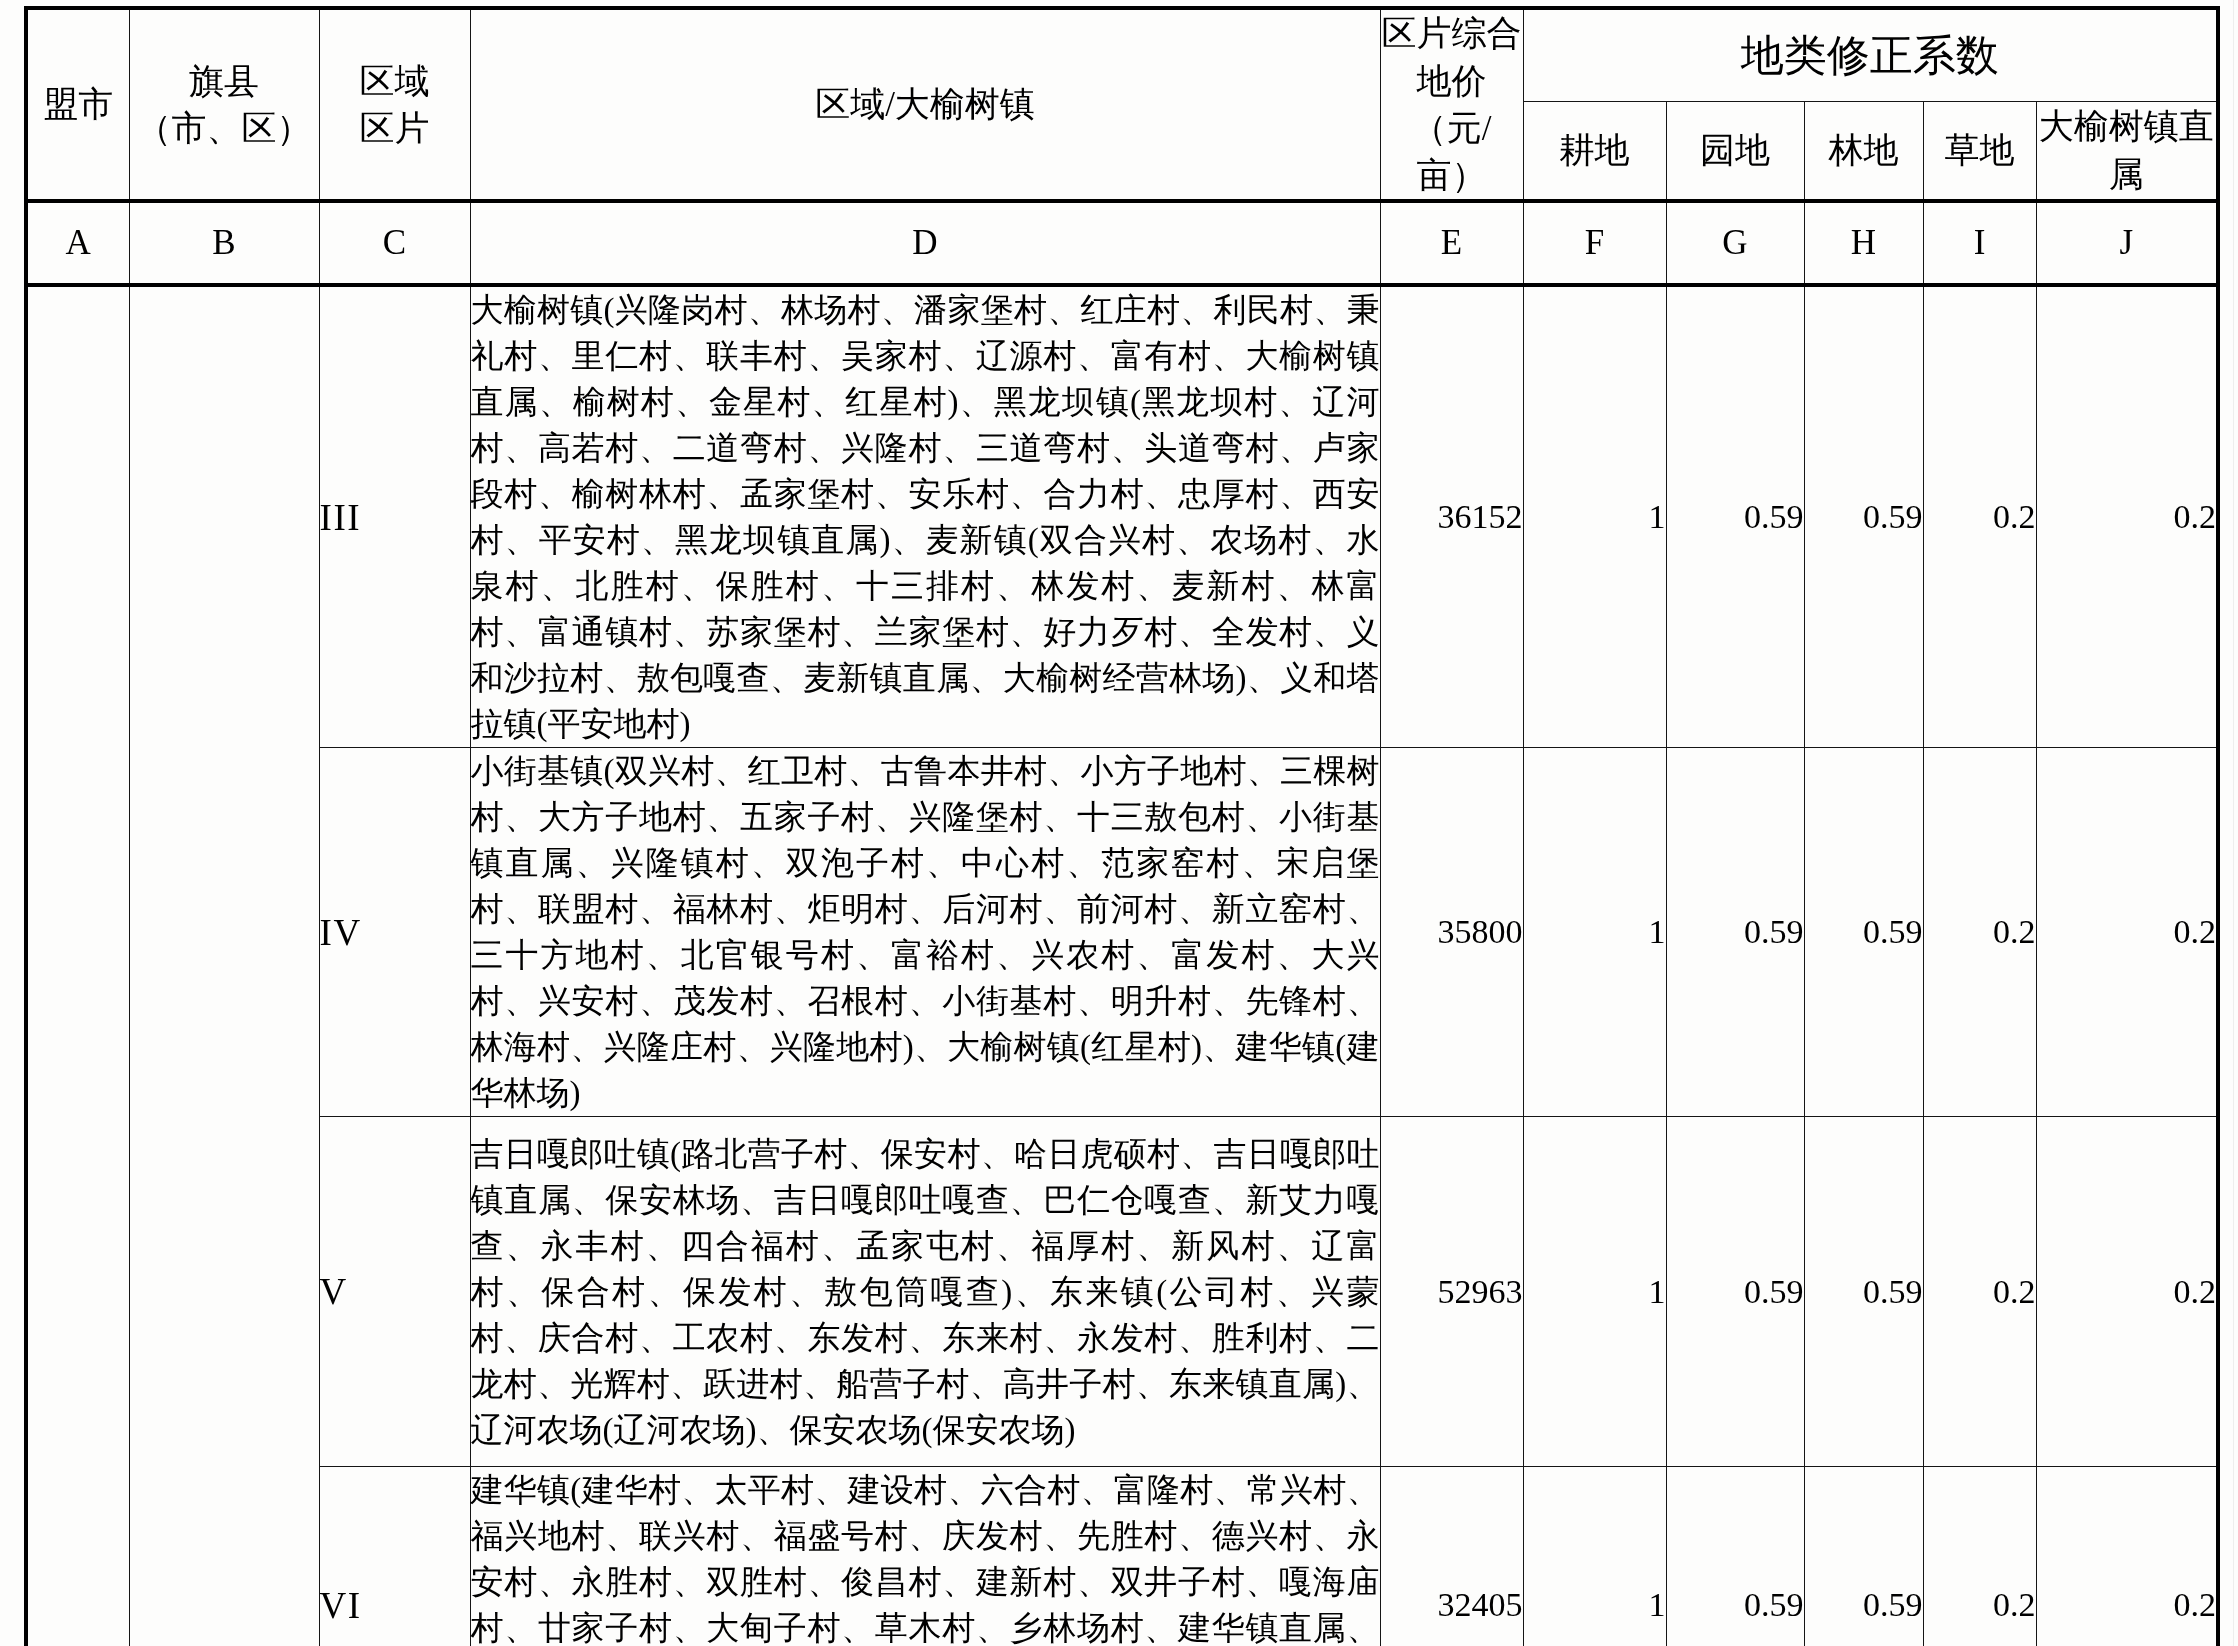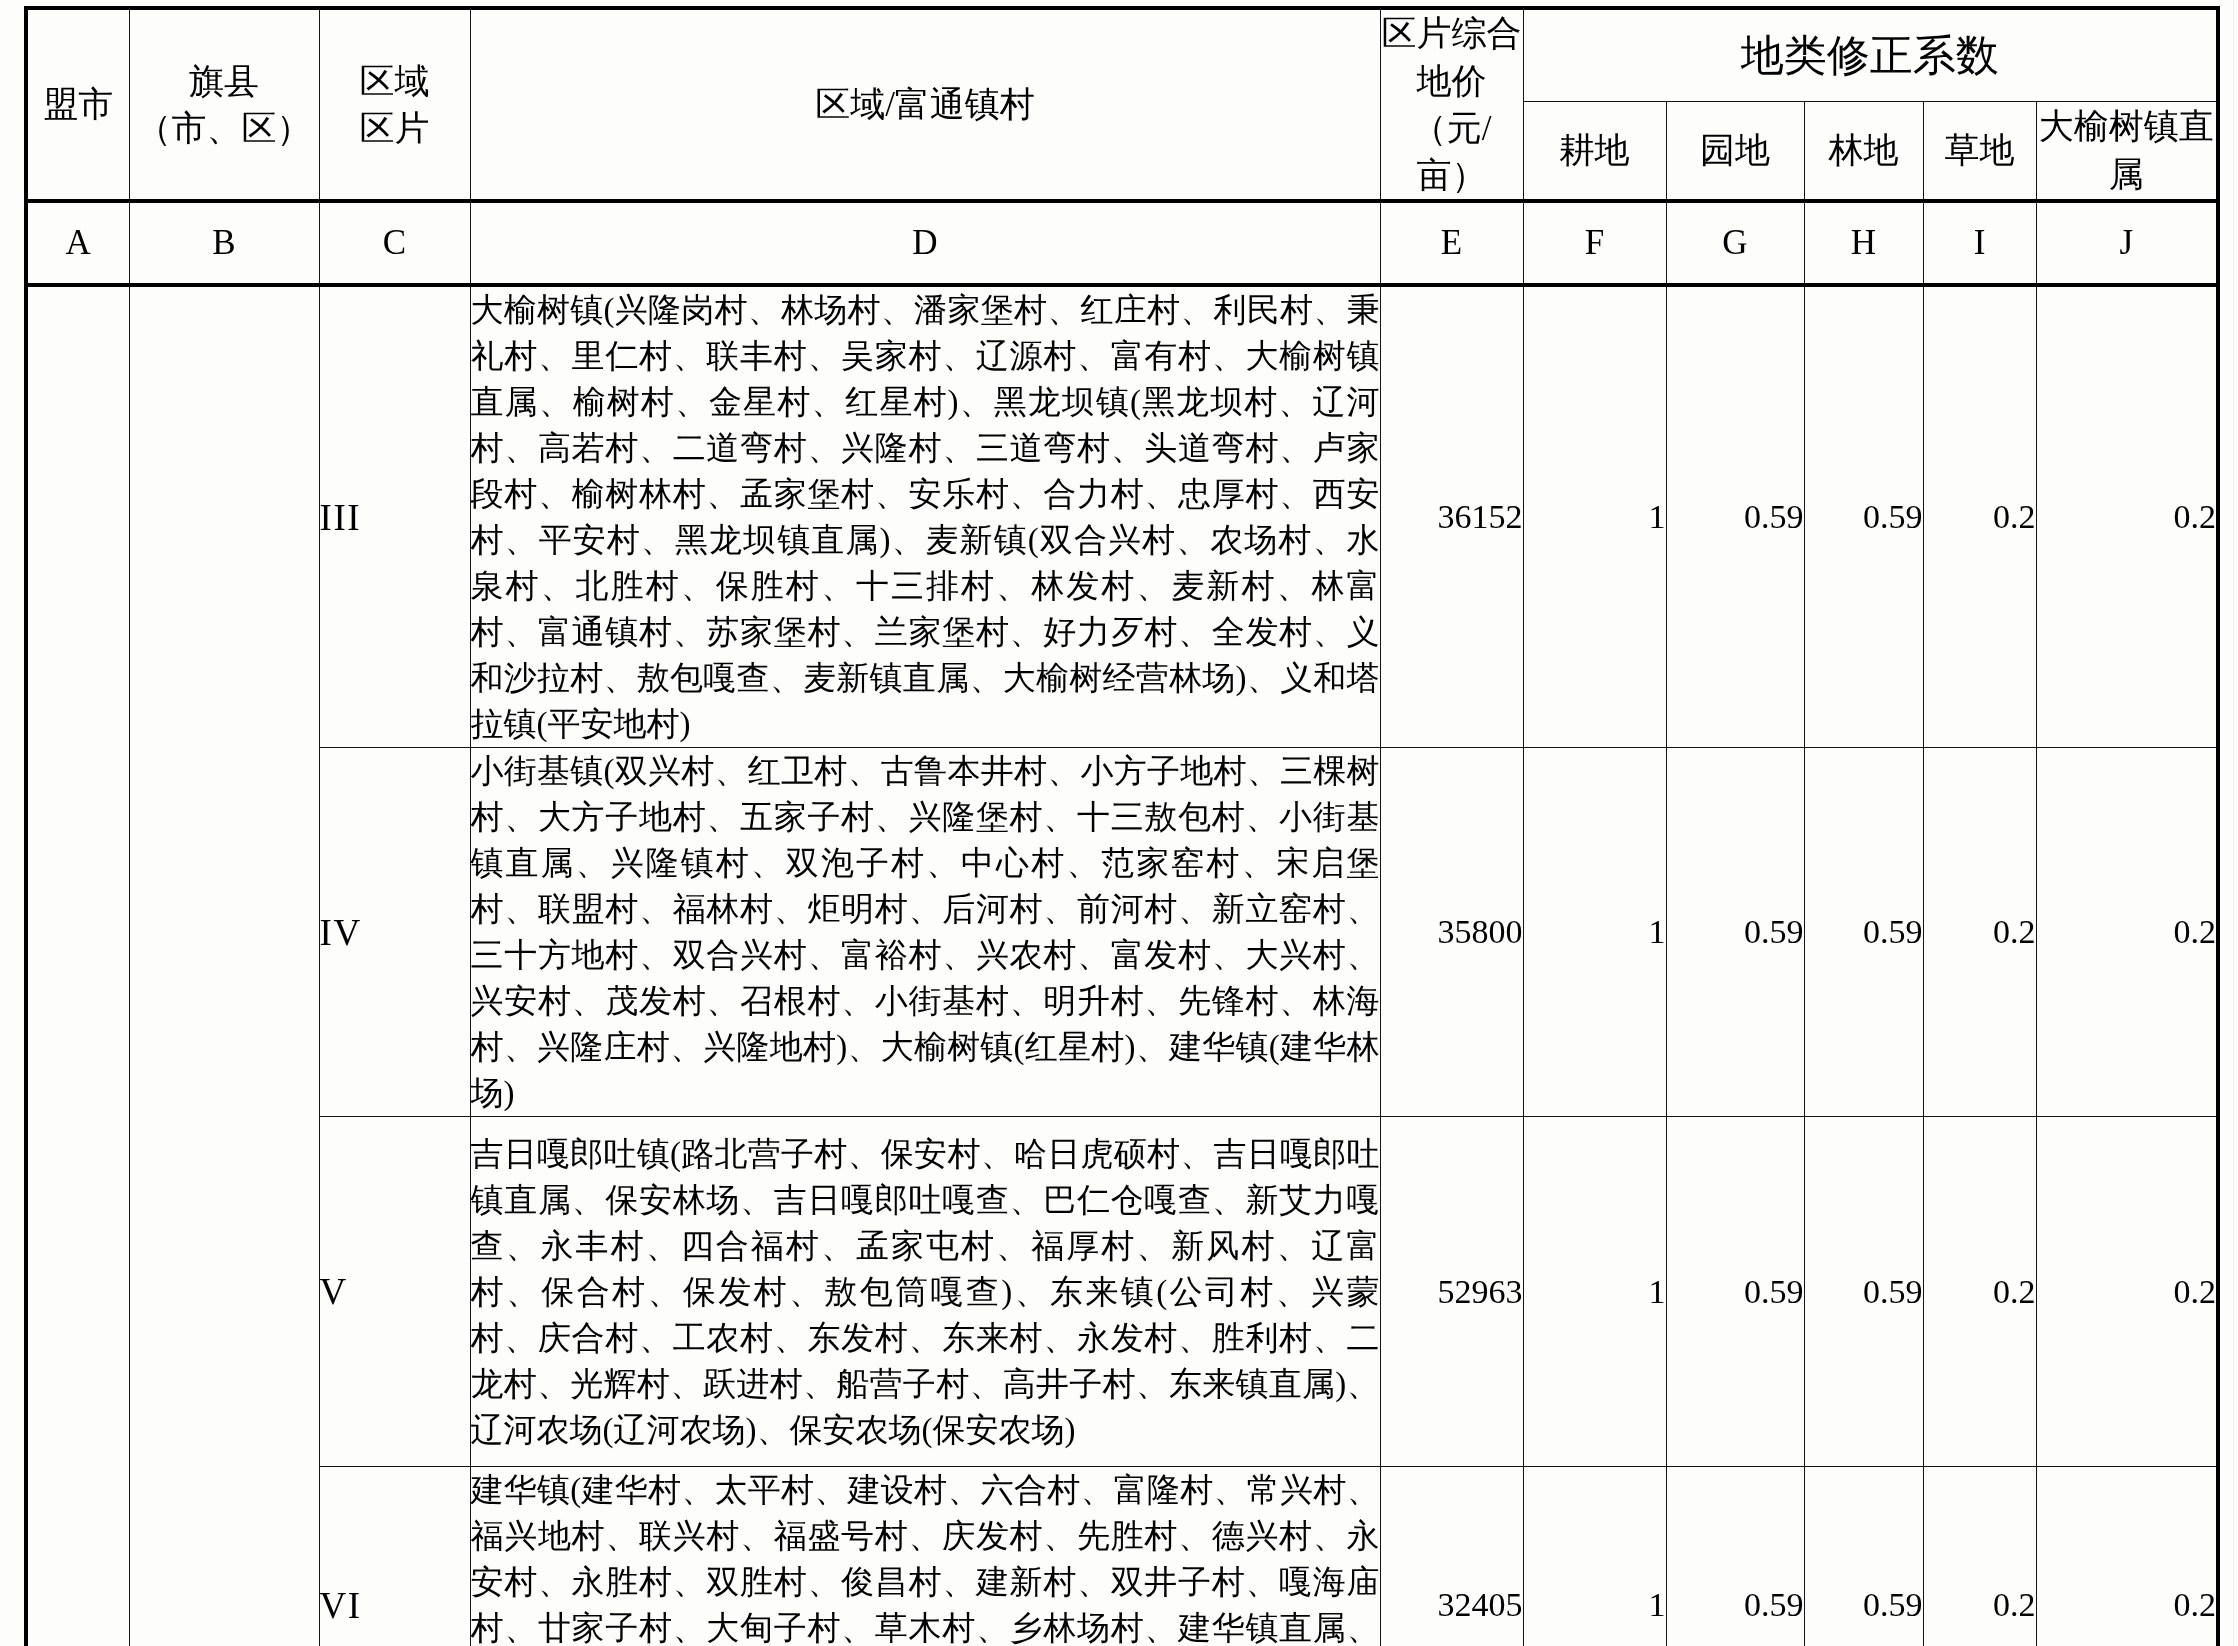--- a/index.html
+++ b/index.html
@@ -84,21 +84,21 @@
       <col style="width:182px">
     </colgroup>
 
     <tbody>
         <tr style="height:90px">
       <th class="hdr" rowspan="2">盟市</th>
       <th class="hdr" rowspan="2">旗县
 （市、区）</th>
       <th class="hdr" rowspan="2">区域
 区片</th>
-      <th class="hdr" rowspan="2">区域/富通镇村</th>
+      <th class="hdr" rowspan="2">区域/大榆树镇</th>
       <th class="hdr" rowspan="2">区片综合
 地价
 （元/亩）</th>
       <th class="group-hdr" colspan="5">地类修正系数</th>
     </tr>
 
     <tr style="height:88px">
       <th class="hdr">耕地</th>
       <th class="hdr">园地</th>
       <th class="hdr">林地</th>
@@ -127,21 +127,21 @@
       <td class="num-cell">36152</td>
       <td class="num-cell">1</td>
       <td class="num-cell">0.59</td>
       <td class="num-cell">0.59</td>
       <td class="num-cell">0.2</td>
       <td class="num-cell">0.2</td>
     </tr>
 
     <tr style="height:338px">
       <td class="region-cell">IV</td>
-      <td class="desc-cell">小街基镇(双兴村、红卫村、古鲁本井村、小方子地村、三棵树村、大方子地村、五家子村、兴隆堡村、十三敖包村、小街基镇直属、兴隆镇村、双泡子村、中心村、范家窑村、宋启堡村、联盟村、福林村、炬明村、后河村、前河村、新立窑村、三十方地村、双合兴村、富裕村、兴农村、富发村、大兴村、兴安村、茂发村、召根村、小街基村、明升村、先锋村、林海村、兴隆庄村、兴隆地村)、大榆树镇(红星村)、建华镇(建华林场)</td>
+      <td class="desc-cell">小街基镇(双兴村、红卫村、古鲁本井村、小方子地村、三棵树村、大方子地村、五家子村、兴隆堡村、十三敖包村、小街基镇直属、兴隆镇村、双泡子村、中心村、范家窑村、宋启堡村、联盟村、福林村、炬明村、后河村、前河村、新立窑村、三十方地村、北官银号村、富裕村、兴农村、富发村、大兴村、兴安村、茂发村、召根村、小街基村、明升村、先锋村、林海村、兴隆庄村、兴隆地村)、大榆树镇(红星村)、建华镇(建华林场)</td>
       <td class="num-cell">35800</td>
       <td class="num-cell">1</td>
       <td class="num-cell">0.59</td>
       <td class="num-cell">0.59</td>
       <td class="num-cell">0.2</td>
       <td class="num-cell">0.2</td>
     </tr>
 
     <tr style="height:350px">
       <td class="region-cell">V</td>

